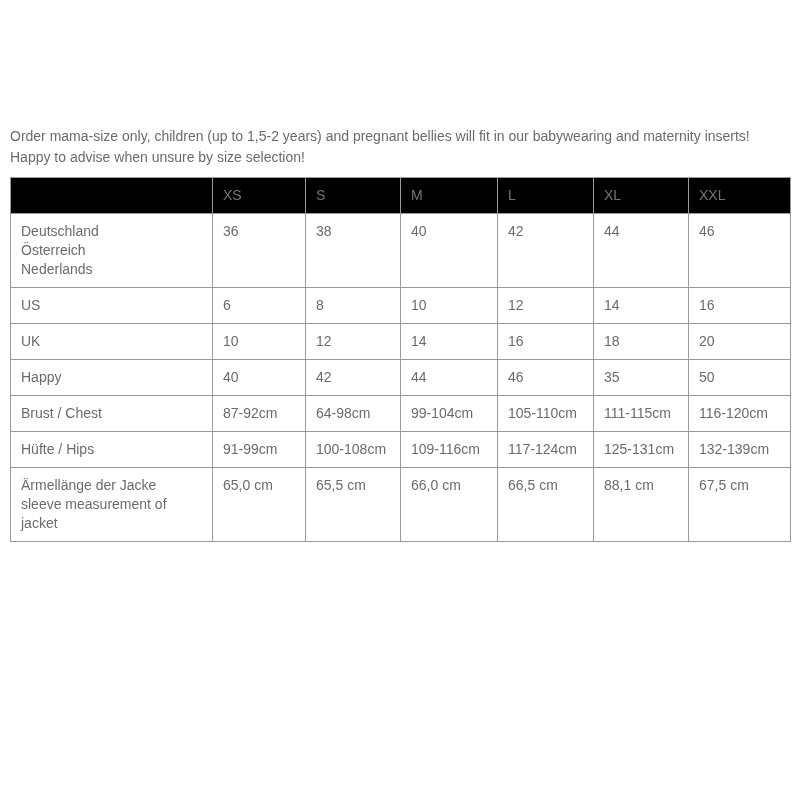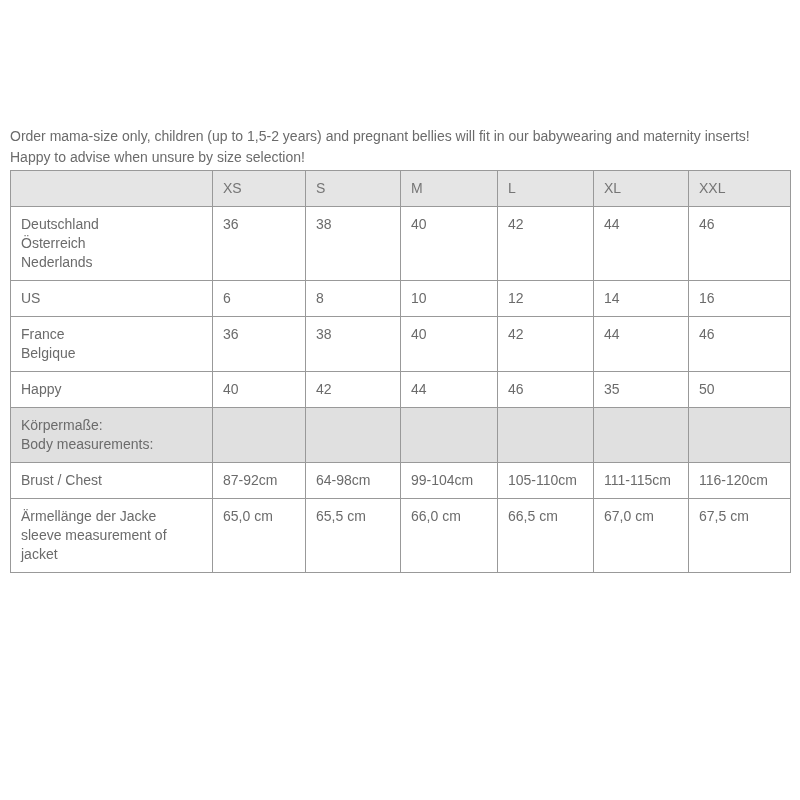--- a/index.html
+++ b/index.html
@@ -10,41 +10,41 @@
     overflow: hidden;
   }
   .page {
     width: 800px; height: 800px;
     padding: 126px 10px 0 10px;
   }
   .intro-text {
     color: #6b6b6b;
     font-size: 14px;
     line-height: 21px;
-    margin-bottom: 2px;
+    margin-bottom: 9px;
     width: 780px;
   }
   table.size-table {
     width: 780px;
     border-collapse: collapse;
     table-layout: fixed;
   }
   table.size-table th,
   table.size-table td {
     border: 1px solid #999999;
     padding: 8px 10px;
     vertical-align: top;
     text-align: left;
     color: #6b6b6b;
     font-size: 14px;
     font-weight: normal;
     line-height: 19px;
   }
   table.size-table thead th {
-    background: #e5e5e5;
+    background: #000000;
     color: #757575;
   }
   table.size-table tr.section-row td,
   table.size-table tr.section-row th {
     background: #e0e0e0;
   }
 </style>
 </head>
 <body>
 
@@ -85,59 +85,59 @@
         <tr>
           <td>US</td>
           <td>6</td>
           <td>8</td>
           <td>10</td>
           <td>12</td>
           <td>14</td>
           <td>16</td>
         </tr>
         <tr>
-          <td>France<br>Belgique</td>
-          <td>36</td>
-          <td>38</td>
-          <td>40</td>
-          <td>42</td>
-          <td>44</td>
-          <td>46</td>
+          <td>UK</td>
+          <td>10</td>
+          <td>12</td>
+          <td>14</td>
+          <td>16</td>
+          <td>18</td>
+          <td>20</td>
         </tr>
         <tr>
           <td>Happy</td>
           <td>40</td>
           <td>42</td>
           <td>44</td>
           <td>46</td>
           <td>35</td>
           <td>50</td>
-        </tr>
-        <tr class="section-row">
-          <td>Körpermaße:<br>Body measurements:</td>
-          <td></td>
-          <td></td>
-          <td></td>
-          <td></td>
-          <td></td>
-          <td></td>
         </tr>
         <tr>
           <td>Brust / Chest</td>
           <td>87-92cm</td>
           <td>64-98cm</td>
           <td>99-104cm</td>
           <td>105-110cm</td>
           <td>111-115cm</td>
           <td>116-120cm</td>
         </tr>
         <tr>
+          <td>Hüfte / Hips</td>
+          <td>91-99cm</td>
+          <td>100-108cm</td>
+          <td>109-116cm</td>
+          <td>117-124cm</td>
+          <td>125-131cm</td>
+          <td>132-139cm</td>
+        </tr>
+        <tr>
           <td>Ärmellänge der Jacke<br>sleeve measurement of jacket</td>
           <td>65,0 cm</td>
           <td>65,5 cm</td>
           <td>66,0 cm</td>
           <td>66,5 cm</td>
-          <td>67,0 cm</td>
+          <td>88,1 cm</td>
           <td>67,5 cm</td>
         </tr>
       </tbody>
   </table>
 </div>
 
 </body></html>

